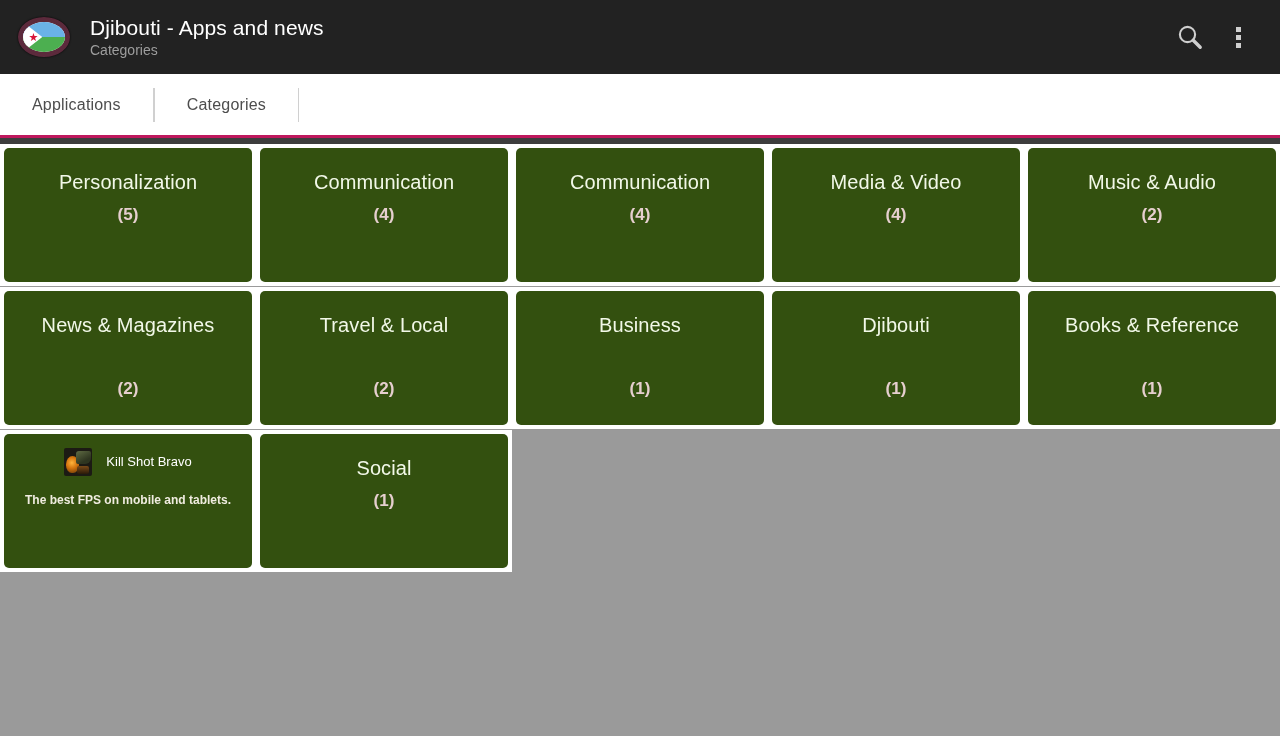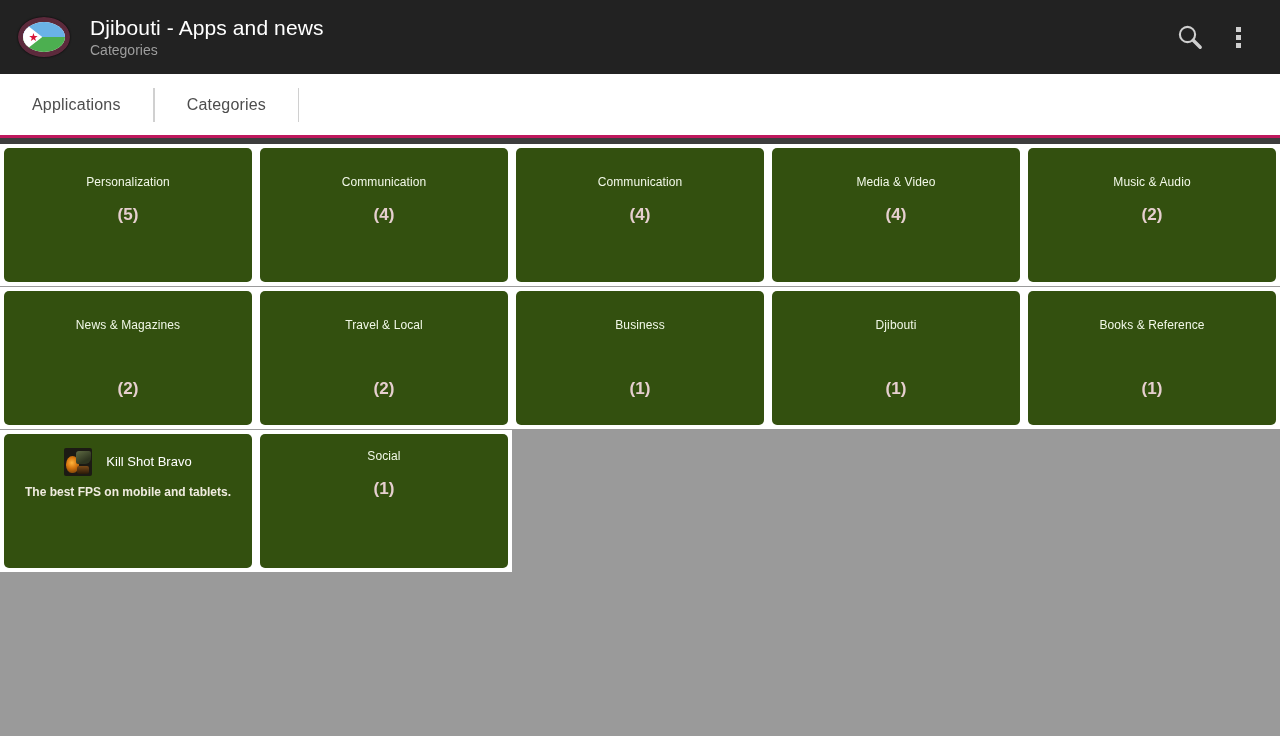--- a/index.html
+++ b/index.html
@@ -140,21 +140,21 @@
     flex-direction:column;
     align-items:center;
     padding-top:24px;
     overflow:hidden;
   }
   .cell.w1 { width:256px; height:142px; }
   .cell.w2 { width:256px; height:142px; }
 
   .tilename {
     color:#f2f8e8;
-    font-size:12px;
+    font-size:20px;
     line-height:20px;
     text-align:left;
     letter-spacing:.1px;
   }
   .tilecount {
     color:#e6cfcf;
     font-size:17px;
     font-weight:bold;
     line-height:22px;
     margin-top:12px;
@@ -202,21 +202,21 @@
   .adname {
     color:#ffffff;
     font-size:13px;
     line-height:16px;
   }
   .adtag {
     color:#f0ece0;
     font-size:12px;
     font-weight:bold;
     line-height:16px;
-    margin-top:8px;
+    margin-top:16px;
     text-align:left;
   }
 
   .emptyfill { flex:1 1 auto; background:#9a9a9a; }
   .row.r3 .emptyfill { background:#9a9a9a; }
 
   
 </style>
 </head>
 <body>
@@ -341,21 +341,21 @@
             <div class="blob1"></div>
               <div class="blob2"></div>
               <div class="blob3"></div>
           </div>
           <div class="adname">Kill Shot Bravo</div>
         </div>
         <div class="adtag">The best FPS on mobile and tablets.</div>
       </div>
     </div>
     <div class="cell w1">
-      <div class="tile" style="padding-top:12px;">
+      <div class="tile" style="padding-top:24px;">
         <div class="tilename">Social</div>
         <div class="tilecount">(1)</div>
       </div>
     </div>
     <div class="emptyfill"></div>
   </div>
 
 </div>
 
 </body></html>

